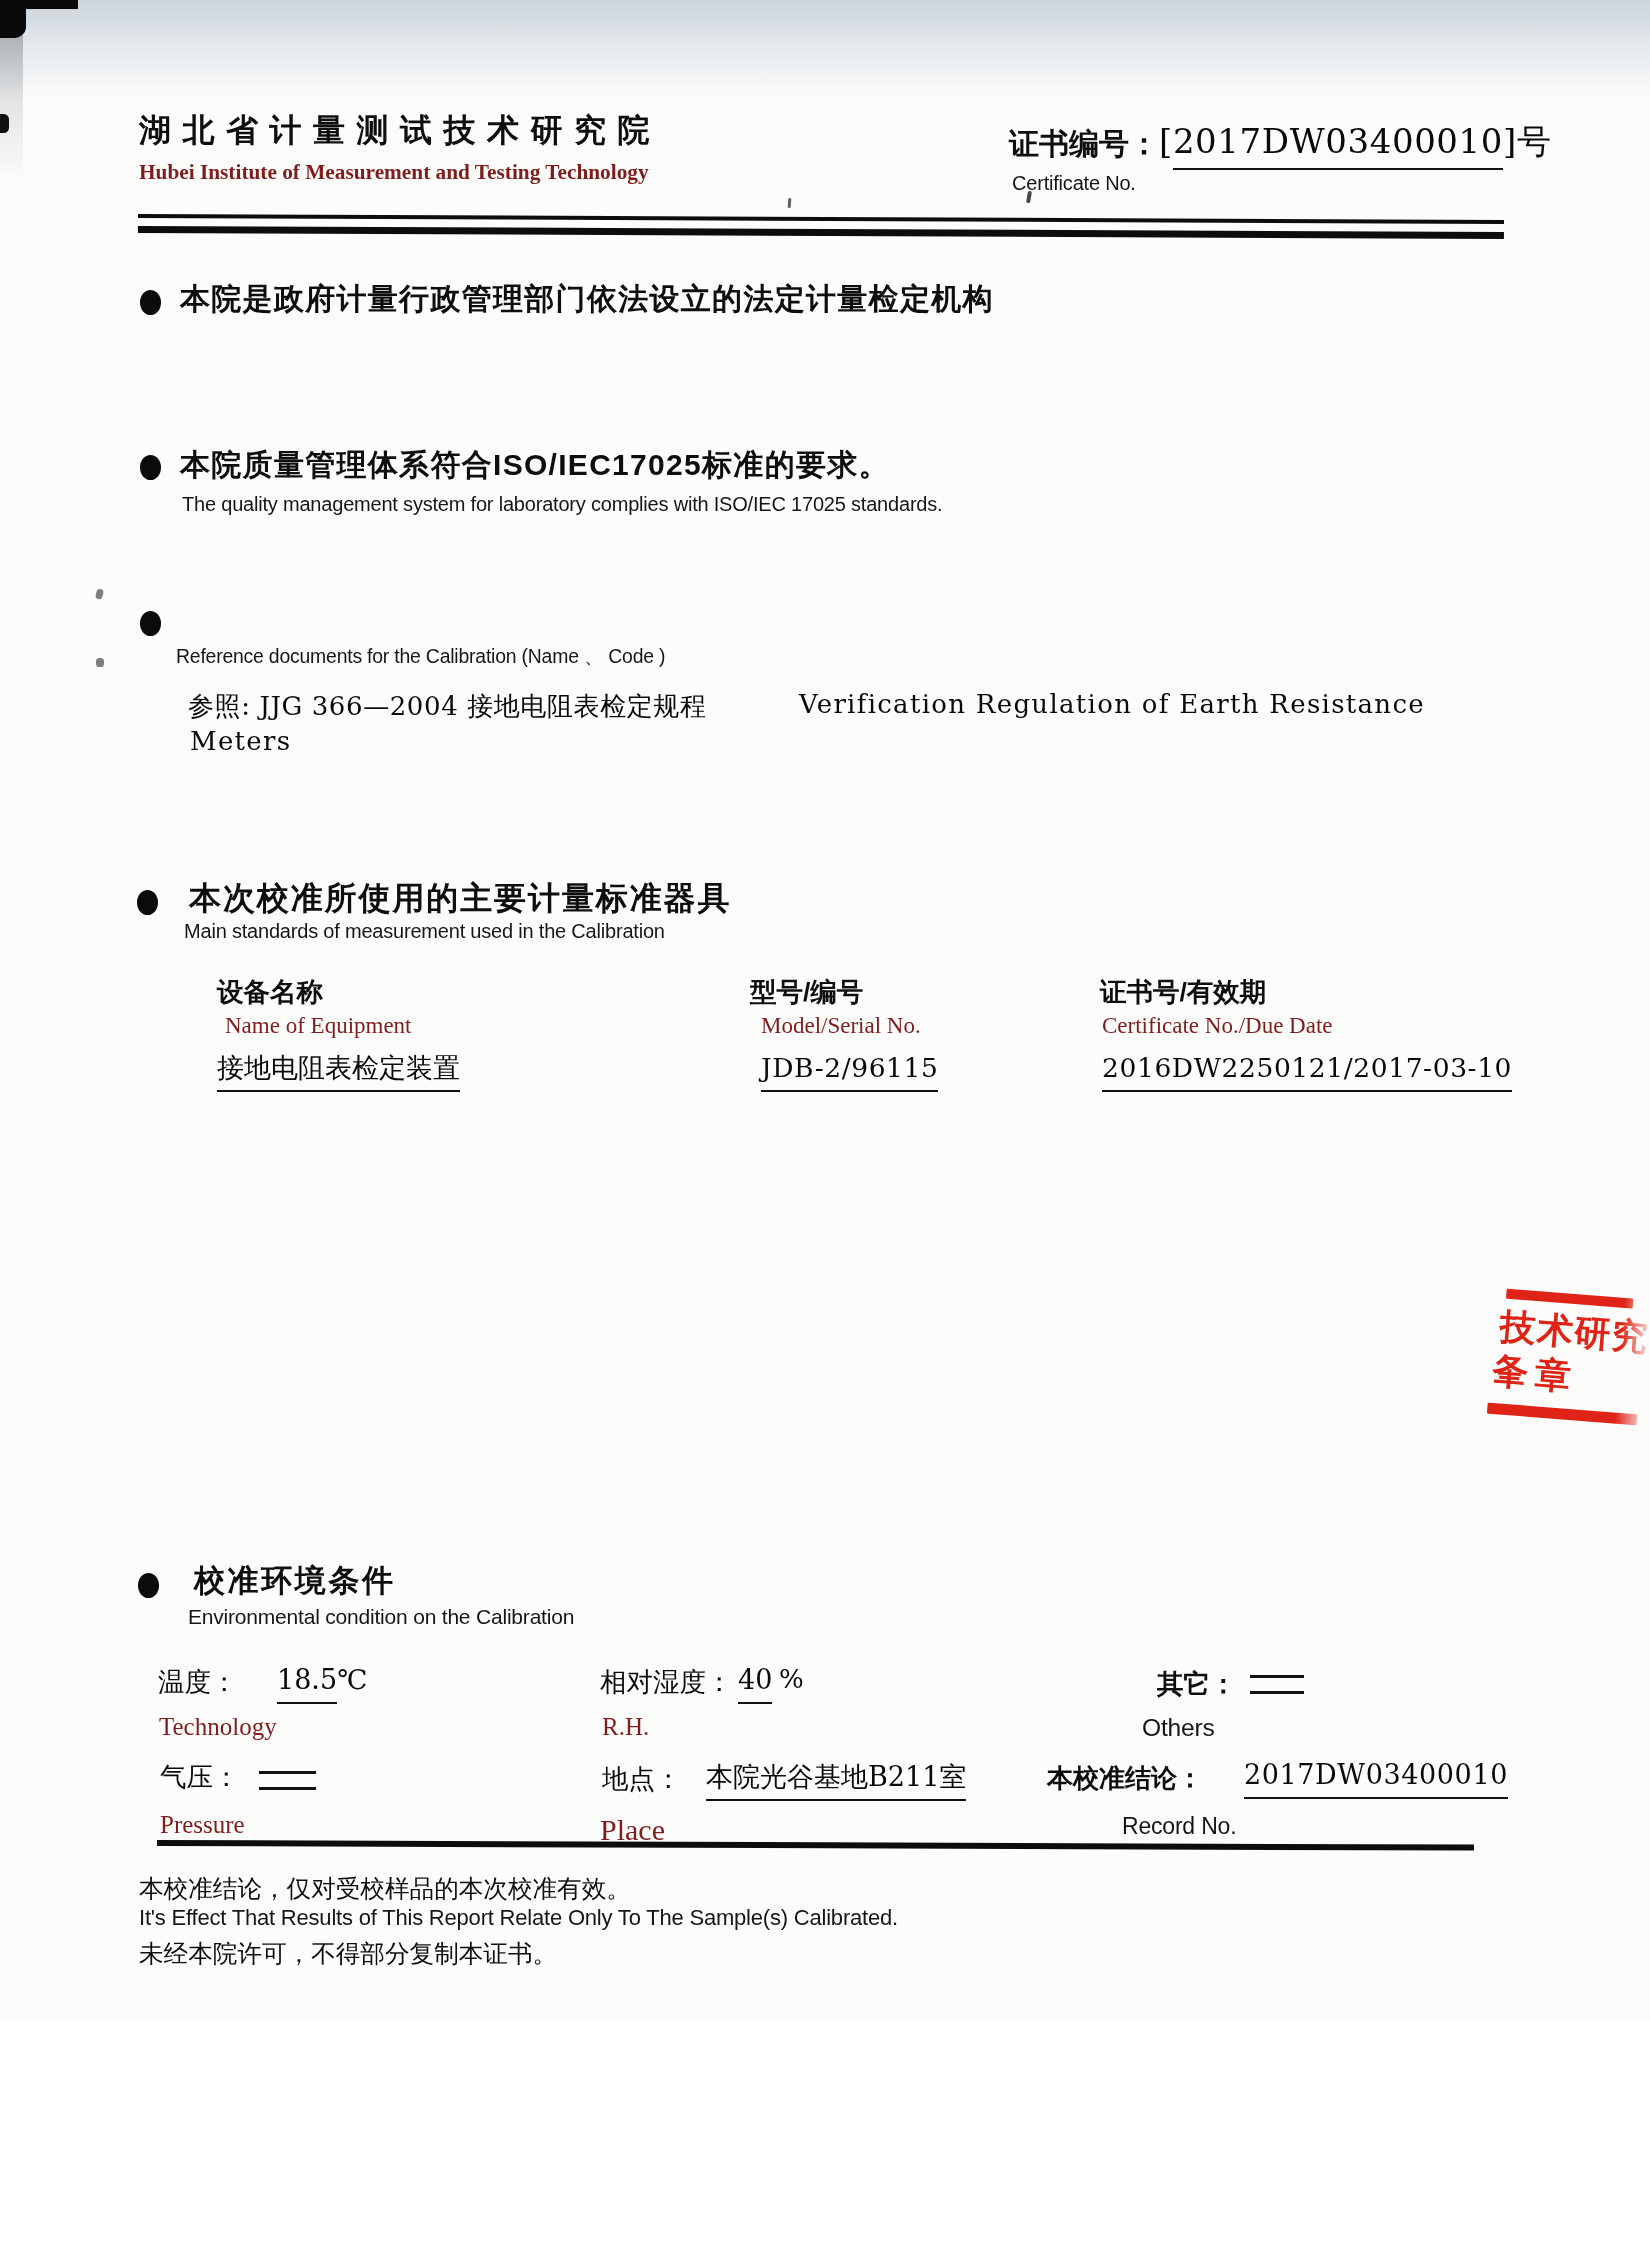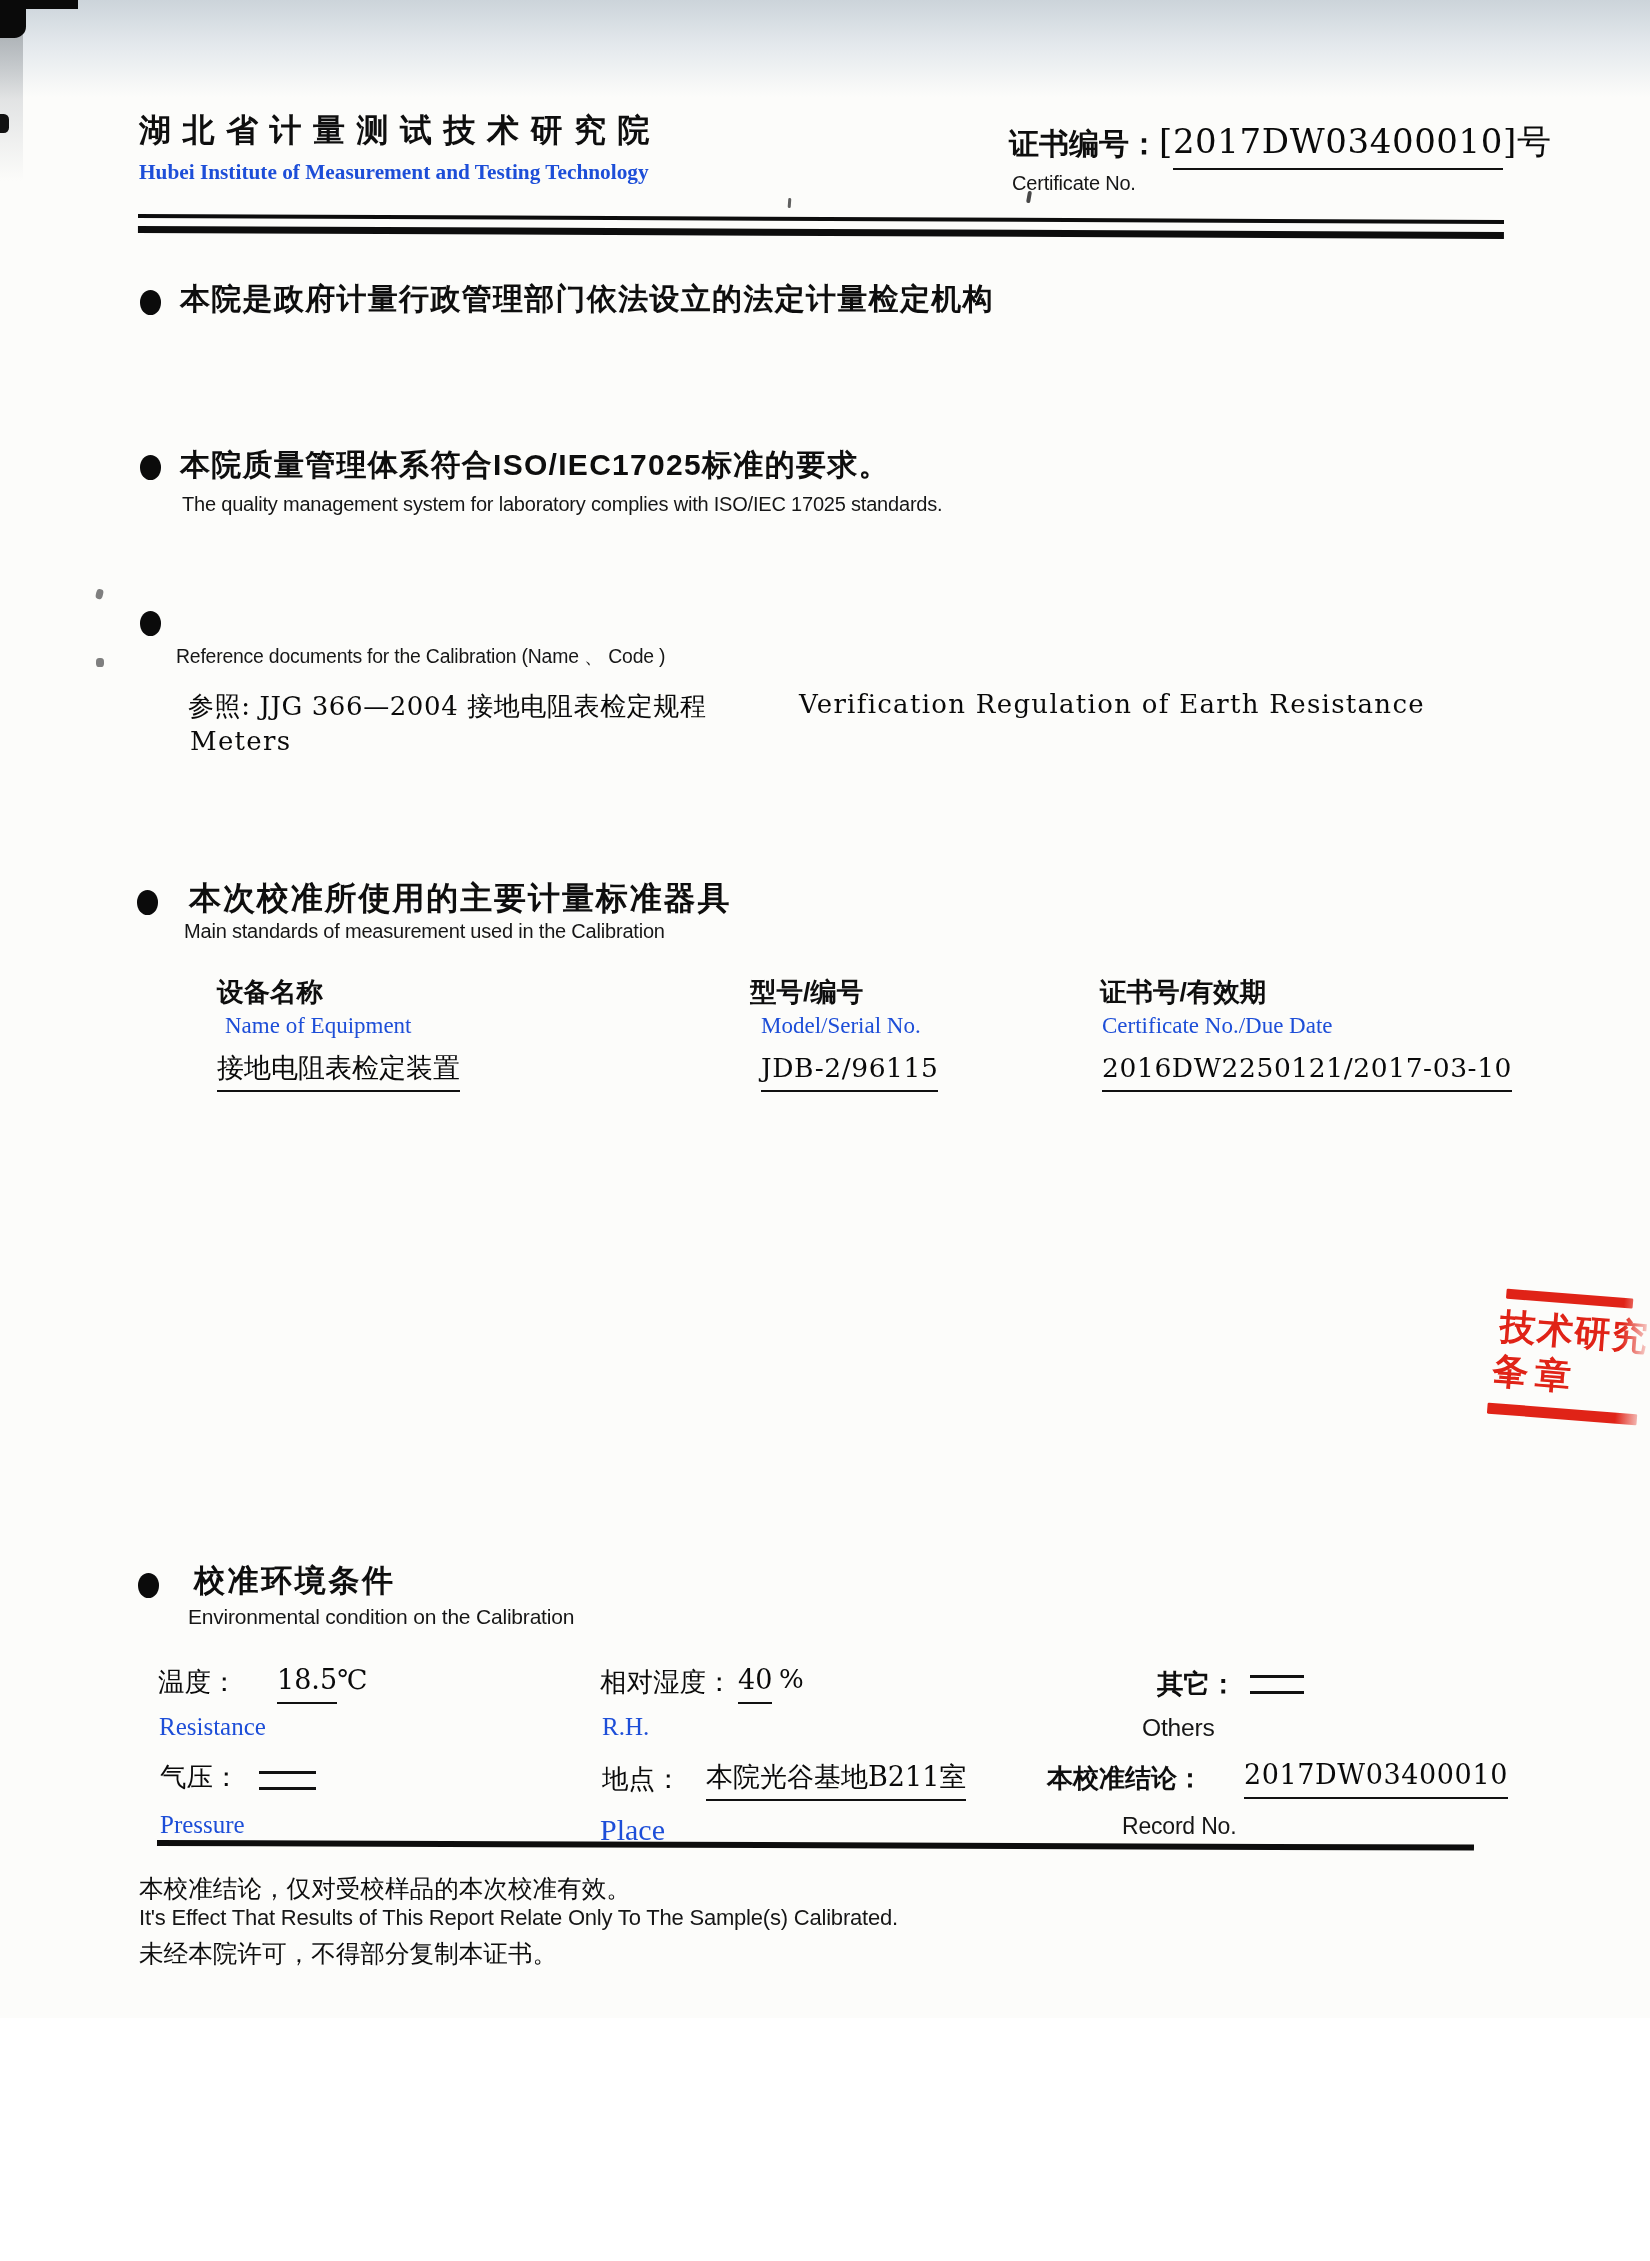--- a/index.html
+++ b/index.html
@@ -5,21 +5,21 @@
   html,body { margin:0; padding:0; background:#ffffff; }
   .page {
     position:relative; width:1651px; height:2018px;
     background:#fcfcfa; overflow:hidden;
     font-family:"Liberation Sans", sans-serif; color:#101010;
   }
   .abs { position:absolute; white-space:nowrap; }
   
   .cjk-b { font-family:"Liberation Sans", sans-serif; font-weight:700; color:#0e0e0e; }
   .en-n  { font-family:"Liberation Sans", sans-serif; color:#161616; letter-spacing:-0.2px; }
-  .ser   { font-family:"Liberation Serif", serif; color:#1d4ed8; }
+  .ser   { font-family:"Liberation Serif", serif; color:#7f1d1d; }
   .val   { font-family:"DejaVu Serif", serif; color:#0a0a0a; }
   .u     { border-bottom:2.6px solid #111; padding-bottom:7px; }
   
   .dot { width:21.3px; height:25px; background:#0b0b0b; border-radius:50%; }
   
   .ddash { height:13px; border-top:3.2px solid #111; border-bottom:3.2px solid #111; }
   
   #rule-top { left:138px; top:214px; width:1366px; height:8.4px;
     border-top:4.5px solid #0d0d0d; border-bottom:7.1px solid #0d0d0d;
     transform:rotate(0.25deg); transform-origin:0 0; }
@@ -170,21 +170,21 @@
     <div class="bar-bottom"></div>
     <div class="fade"></div>
   </div>
 
   <div class="abs dot" id="b5-dot"></div>
   <div class="abs cjk-b" id="b5-zh">校准环境条件</div>
   <div class="abs en-n" id="b5-en">Environmental condition on the Calibration</div>
 
   <div class="abs val" id="env-t-label">温度：</div>
   <div class="abs val" id="env-t-value"><span class="u">18.5</span><span>℃</span></div>
-  <div class="abs ser" id="env-t-en">Resistance</div>
+  <div class="abs ser" id="env-t-en">Technology</div>
 
   <div class="abs val" id="env-rh-label">相对湿度：</div>
   <div class="abs val" id="env-rh-value"><span class="u">40</span></div>
   <div class="abs val" id="env-rh-unit">%</div>
   <div class="abs ser" id="env-rh-en">R.H.</div>
 
   <div class="abs cjk-b" id="env-o-label">其它：</div>
   <div class="abs ddash" id="env-o-dash"></div>
   <div class="abs en-n" id="env-o-en">Others</div>
 

